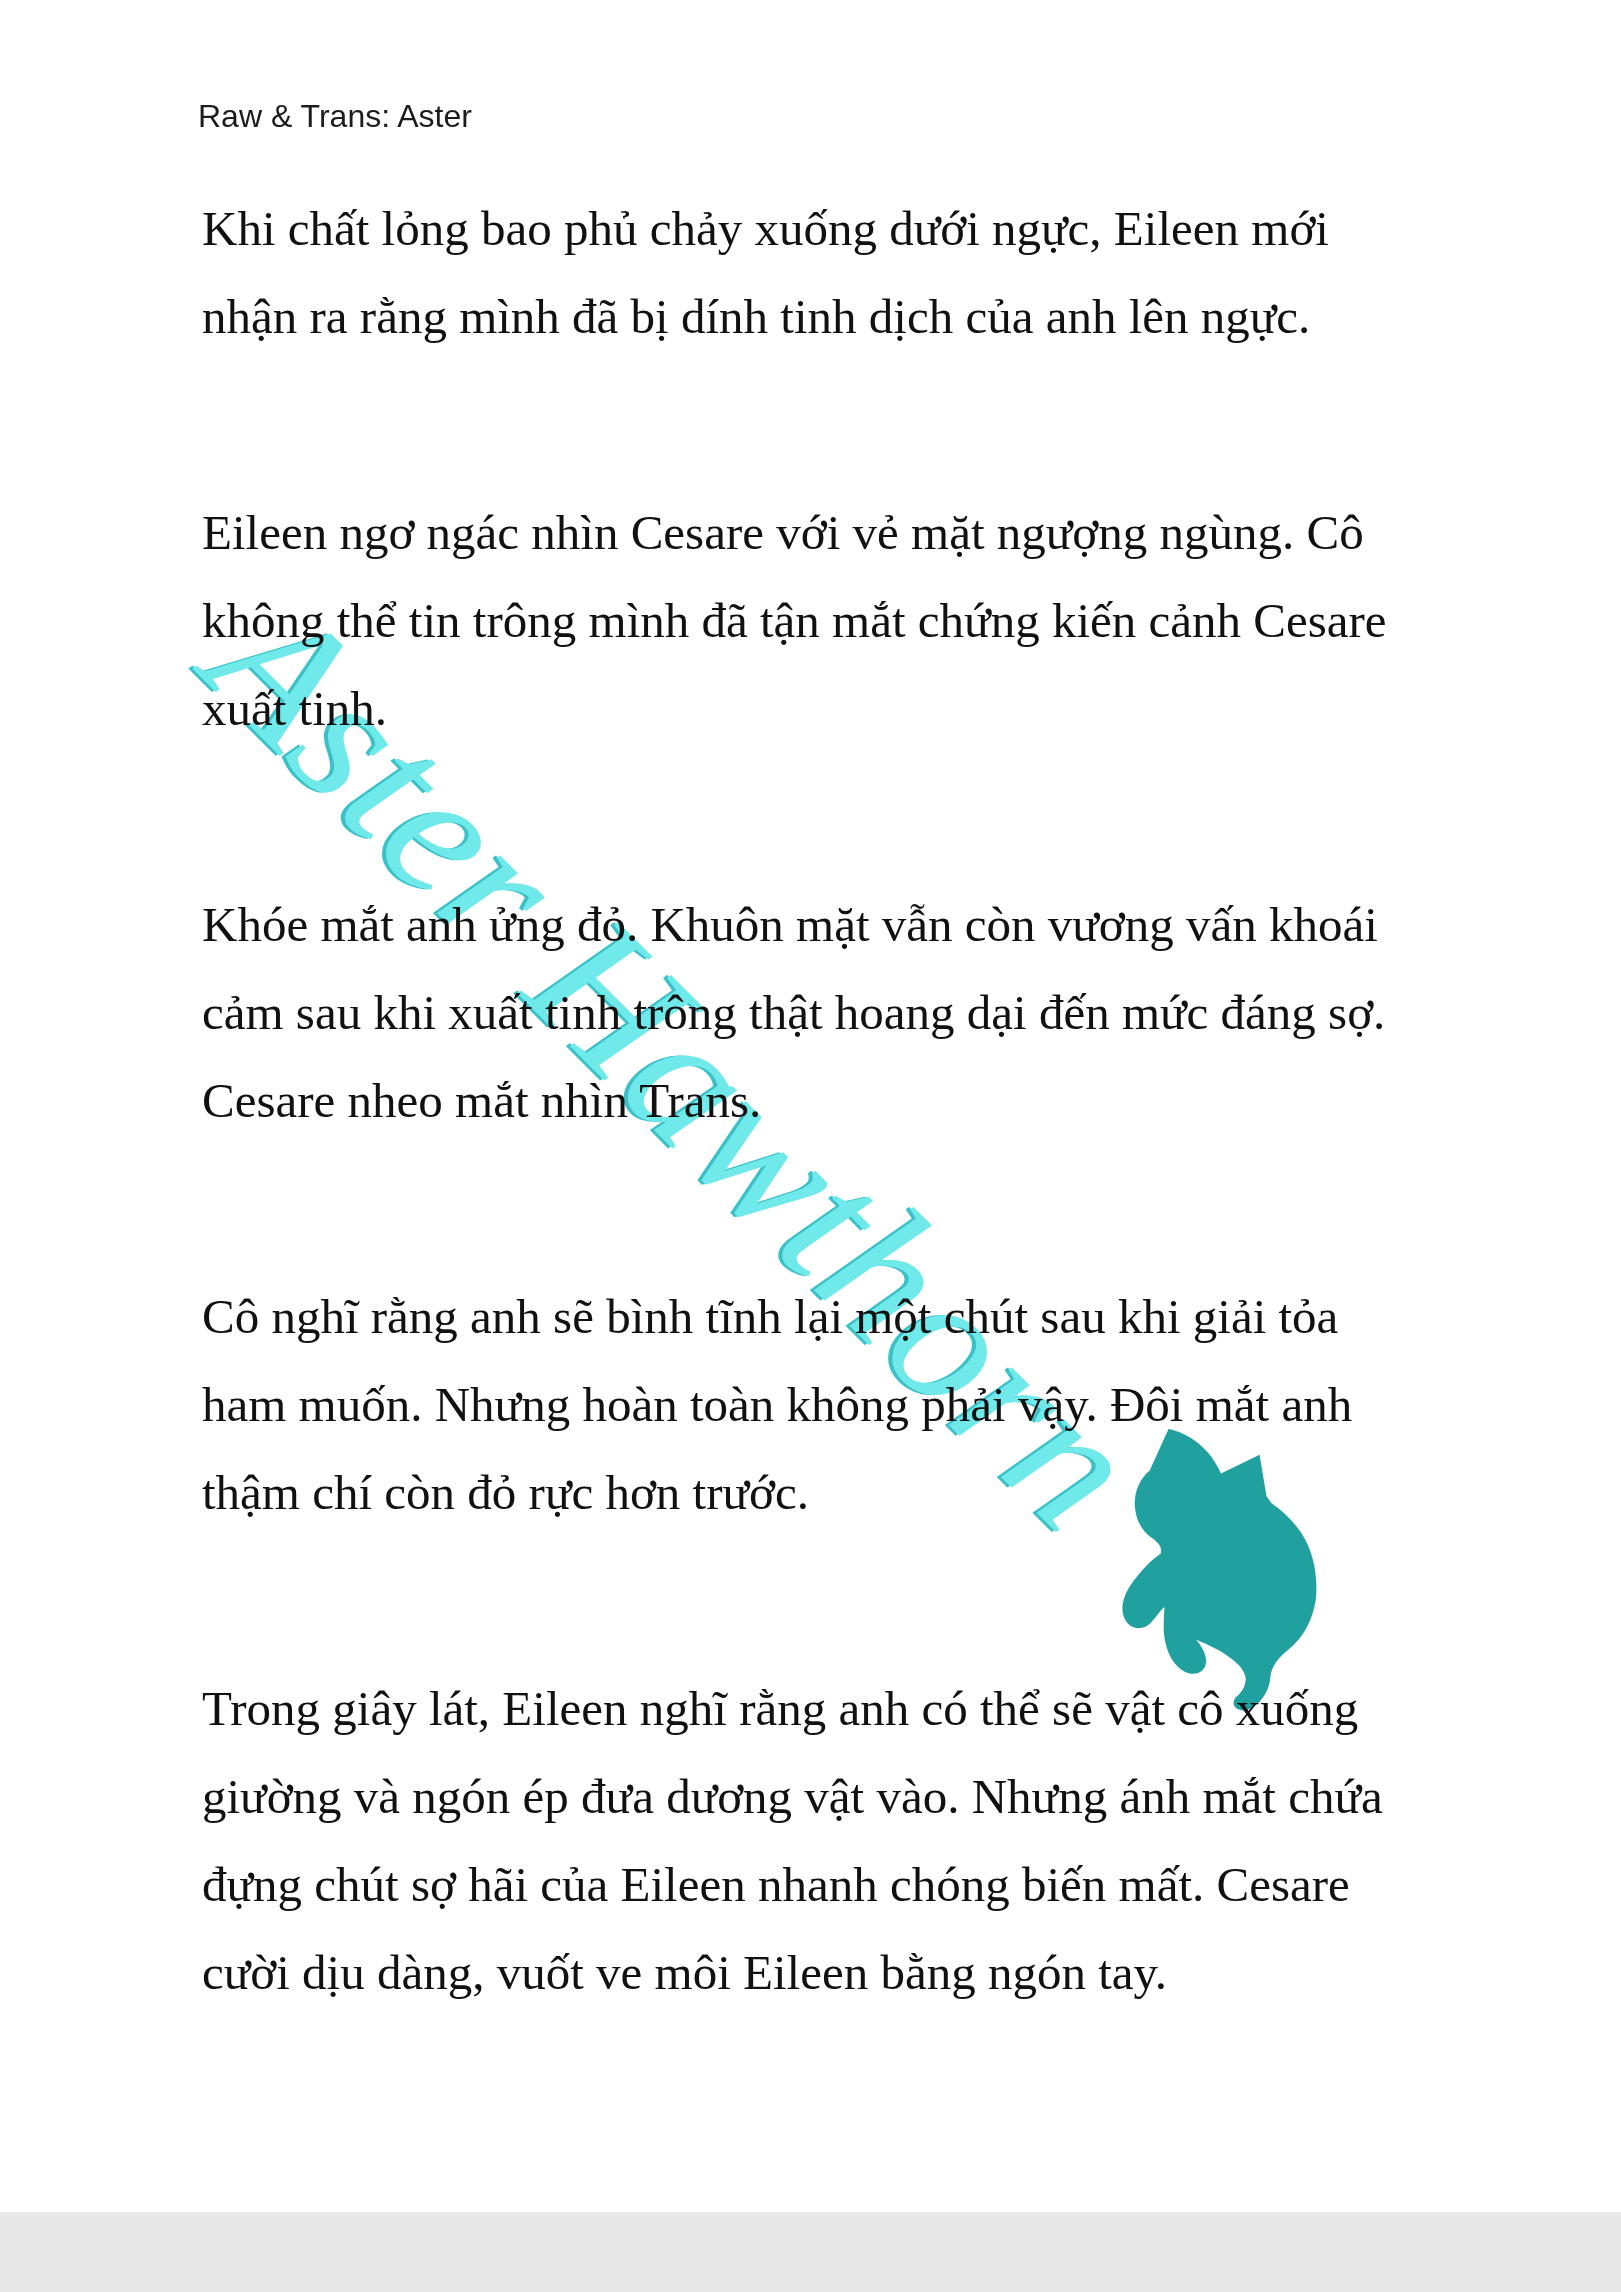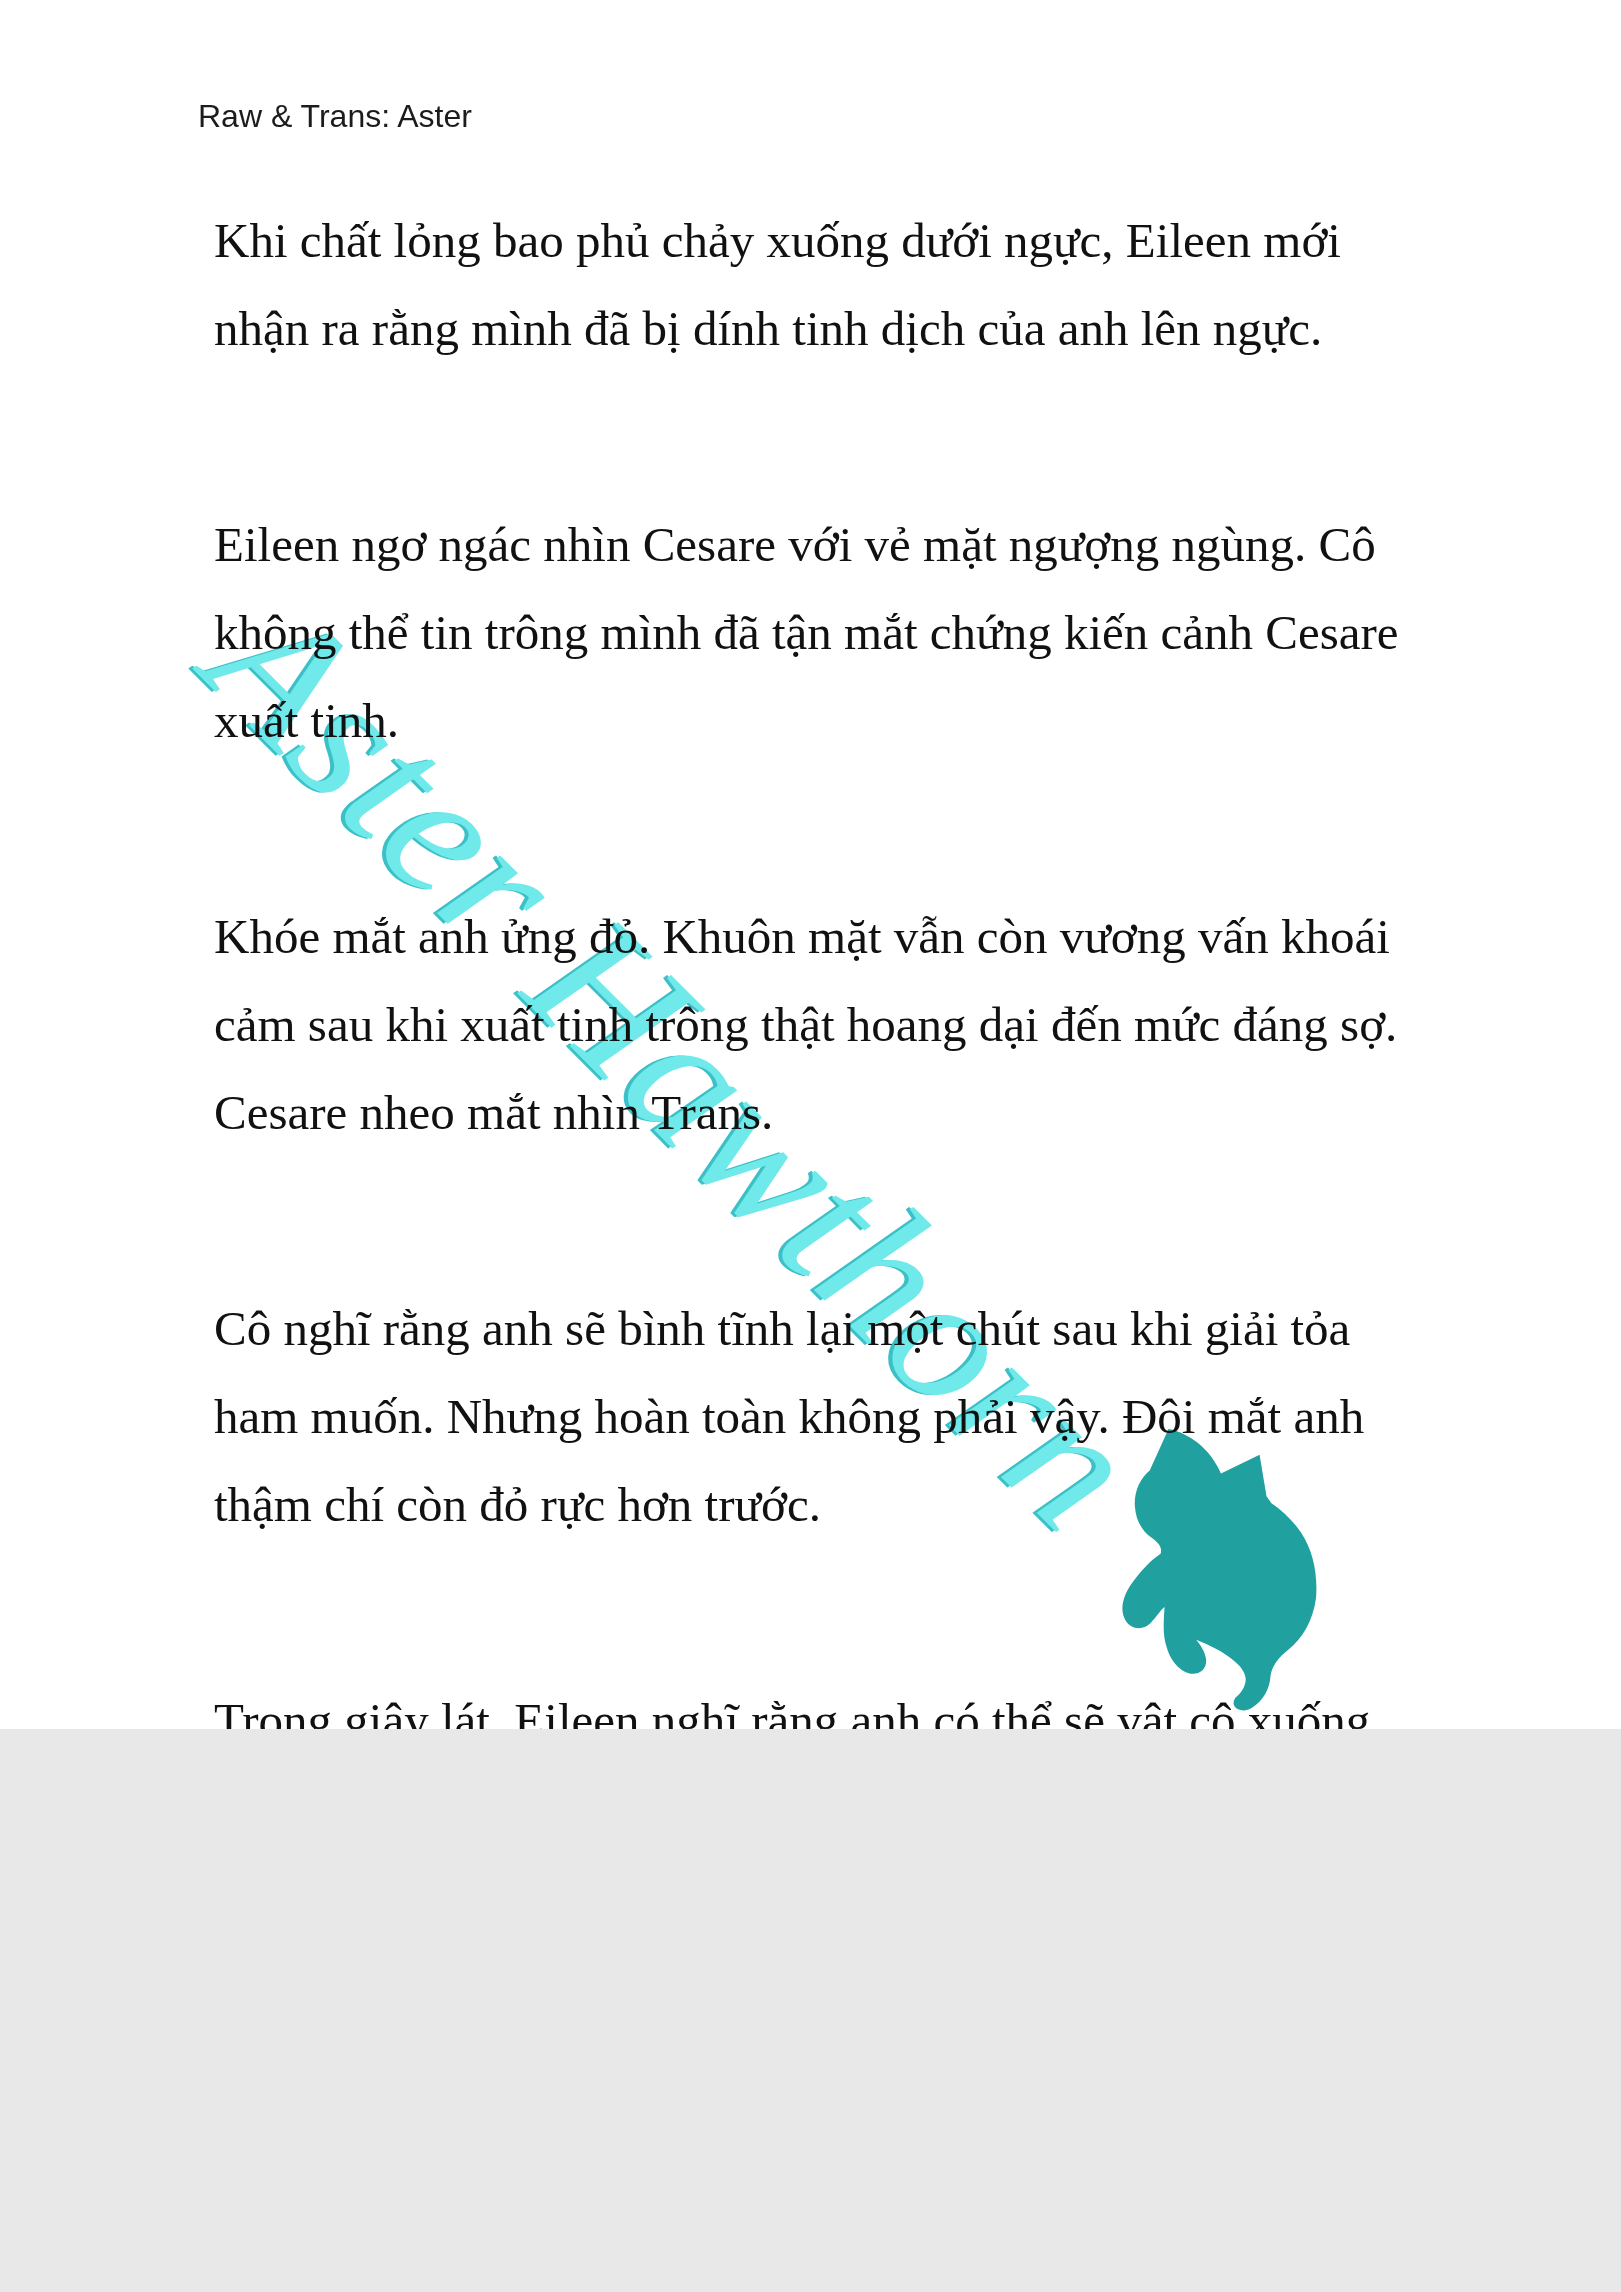--- a/index.html
+++ b/index.html
@@ -1,18 +1,18 @@
 <!DOCTYPE html>
 <html style="--page_bg: #ffffff; --text: #111111; --header_text: #1c1c1c; --watermark: #6fe9e9; --watermark_shadow: #3cc0c8; --cat: #21a0a0;"><head>
 <meta charset="utf-8">
 <style>
   html,body{margin:0;padding:0;background:#e8e8e8;}
   .page{
     position:relative;
-    width:1621px;height:1729px;
+    width:1621px;height:2212px;
     margin:0 auto;
     background:var(--page_bg,#ffffff);
     overflow:hidden;
     font-family:"Liberation Serif",serif;
   }
   .header{
     position:absolute;
     left:198px;top:97px;
     font-family:"Liberation Sans",sans-serif;
     font-size:32px;line-height:1.2;
@@ -28,21 +28,21 @@
     font-size:186px;
     letter-spacing:2px;
     white-space:nowrap;
     color:var(--watermark,#6fe9e9);
     text-shadow:-2.9px 2.9px 0 var(--watermark_shadow,#3cc0c8);
     z-index:0;
   }
   .para{
     position:absolute;
     left:198px;
-    margin:16px;
+    margin:4px;
     font-size:49px;
     line-height:88px;
     white-space:pre;
     color:var(--text,#111111);
     z-index:2;
   }
   .p1{top:181px}
   .p2{top:485px}
   .p3{top:877px}
   .p4{top:1269px}

